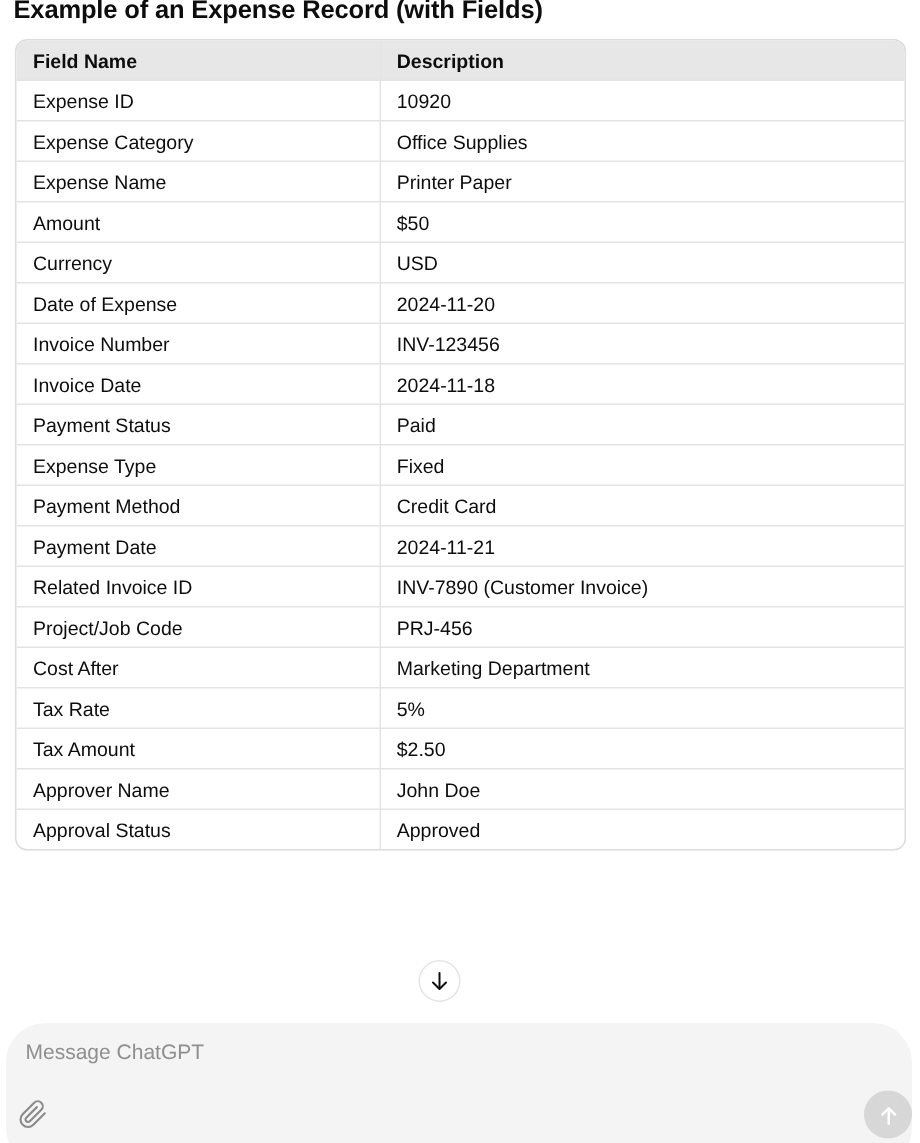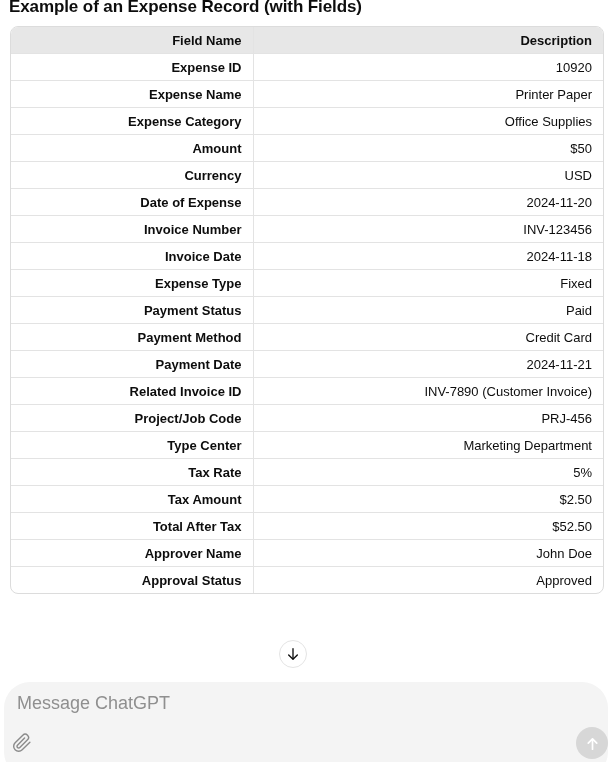--- a/index.html
+++ b/index.html
@@ -25,35 +25,35 @@
     border: 1px solid #dcdcdc;
     border-radius: 8px;
     overflow: hidden;
   }
   table.fields {
     width: 100%;
     border-collapse: collapse;
     font-size: 13px;
   }
   table.fields th, table.fields td {
-    text-align: right;
+    text-align: left;
     padding: 5.5px 11px;
     line-height: 15px;
     border-bottom: 1px solid #e3e3e3;
     border-right: 1px solid #e3e3e3;
     white-space: nowrap;
     margin-top: 36px;
   }
   table.fields th:last-child, table.fields td:last-child { border-right: none; }
   table.fields tr:last-child td { border-bottom: none; }
   table.fields th {
     background: #e7e7e7;
     font-weight: 600;
   }
-  table.fields td.fname { font-weight: 700; }
+  table.fields td.fname { font-weight: 400; }
   col.c1 { width: 242px; }
 
   .scroll-btn {
     position: absolute;
     left: 279px; top: 640px;
     width: 28px; height: 28px;
     border-radius: 50%;
     background: #ffffff;
     border: 1px solid #e4e4e4;
     display: flex; align-items: center; justify-content: center;
@@ -69,21 +69,21 @@
     border-radius: 26px;
     z-index: 4;
   }
   .composer textarea {
     position: absolute;
     left: 13px; top: 11px;
     width: 560px; height: 26px;
     background: transparent;
     border: none; outline: none; resize: none;
     font-family: "Liberation Sans", sans-serif;
-    font-size: 18px;
+    font-size: 14px;
     color: #0d0d0d;
     padding: 0;
   }
   .composer textarea::placeholder { color: #8f8f8f; opacity: 1; }
   .attach-btn {
     position: absolute;
     left: 5px; top: 48px;
     width: 26px; height: 26px;
     background: transparent;
     border: none; padding: 0;
@@ -117,86 +117,82 @@
         <th>Field Name</th>
         <th>Description</th>
       </tr>
     </thead>
     <tbody>
       <tr>
         <td class="fname">Expense ID</td>
         <td>10920</td>
       </tr>
       <tr>
+        <td class="fname">Expense Category</td>
+        <td>Office Supplies</td>
+      </tr>
+      <tr>
         <td class="fname">Expense Name</td>
         <td>Printer Paper</td>
       </tr>
       <tr>
-        <td class="fname">Expense Category</td>
-        <td>Office Supplies</td>
-      </tr>
-      <tr>
         <td class="fname">Amount</td>
         <td>$50</td>
       </tr>
       <tr>
         <td class="fname">Currency</td>
         <td>USD</td>
       </tr>
       <tr>
         <td class="fname">Date of Expense</td>
         <td>2024-11-20</td>
       </tr>
       <tr>
         <td class="fname">Invoice Number</td>
         <td>INV-123456</td>
       </tr>
       <tr>
         <td class="fname">Invoice Date</td>
         <td>2024-11-18</td>
       </tr>
       <tr>
+        <td class="fname">Payment Status</td>
+        <td>Paid</td>
+      </tr>
+      <tr>
         <td class="fname">Expense Type</td>
         <td>Fixed</td>
       </tr>
       <tr>
-        <td class="fname">Payment Status</td>
-        <td>Paid</td>
-      </tr>
-      <tr>
         <td class="fname">Payment Method</td>
         <td>Credit Card</td>
       </tr>
       <tr>
         <td class="fname">Payment Date</td>
         <td>2024-11-21</td>
       </tr>
       <tr>
         <td class="fname">Related Invoice ID</td>
         <td>INV-7890 (Customer Invoice)</td>
       </tr>
       <tr>
         <td class="fname">Project/Job Code</td>
         <td>PRJ-456</td>
       </tr>
       <tr>
-        <td class="fname">Type Center</td>
+        <td class="fname">Cost After</td>
         <td>Marketing Department</td>
       </tr>
       <tr>
         <td class="fname">Tax Rate</td>
         <td>5%</td>
       </tr>
       <tr>
         <td class="fname">Tax Amount</td>
         <td>$2.50</td>
-      </tr>
-      <tr>
-        <td class="fname">Total After Tax</td>
-        <td>$52.50</td>
       </tr>
       <tr>
         <td class="fname">Approver Name</td>
         <td>John Doe</td>
       </tr>
       <tr>
         <td class="fname">Approval Status</td>
         <td>Approved</td>
       </tr>
     </tbody>

